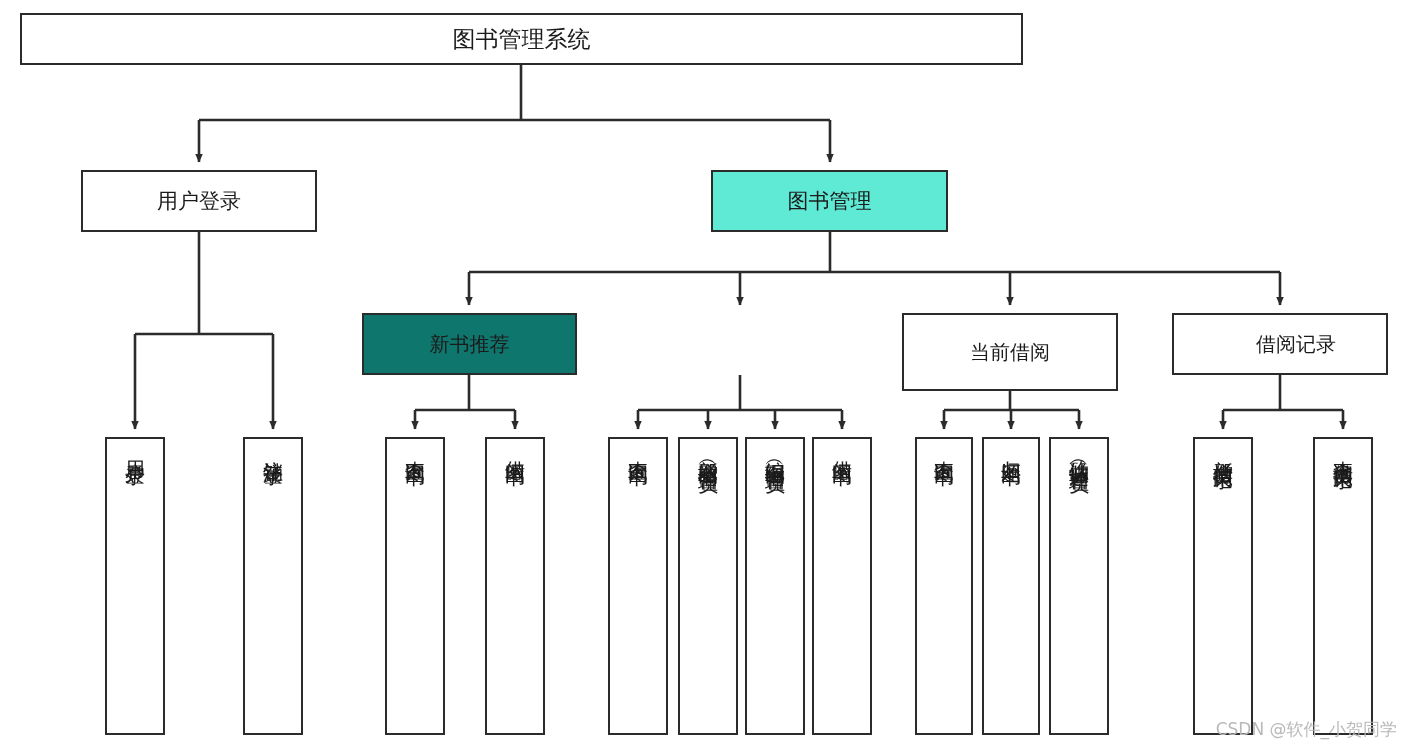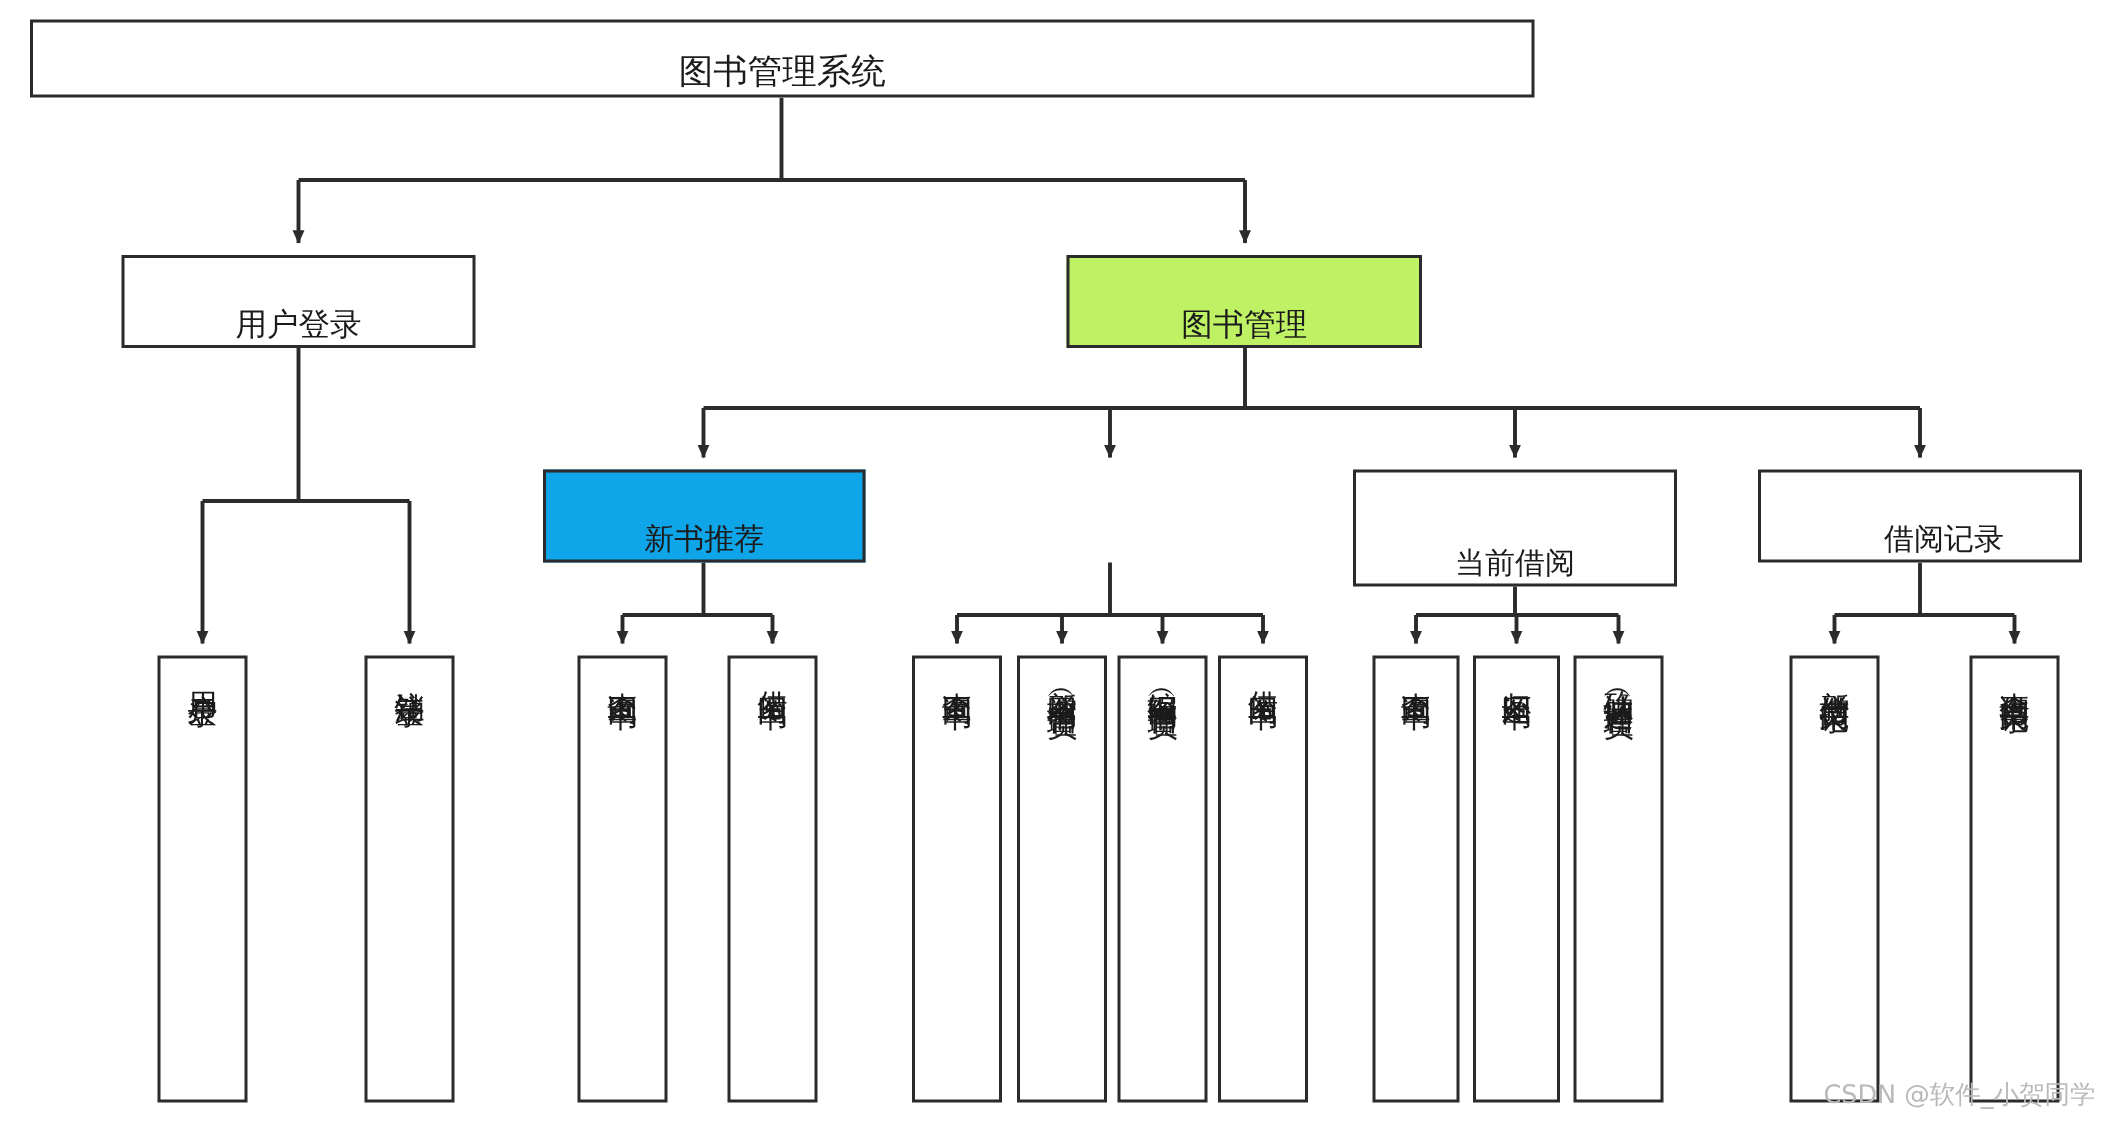--- a/index.html
+++ b/index.html
@@ -22,21 +22,21 @@
     width: 1405px;
     height: 747px;
     pointer-events: none;
   }
   .node {
     position: absolute;
     box-sizing: border-box;
     border: 2px solid #2b2b2b;
     background: #ffffff;
     display: flex;
-    align-items: flex-end;
+    align-items: center;
     justify-content: center;
     text-align: center;
     color: #1b1b1b;
     z-index: 2;
   }
   .node.root {
     font-size: 23px;
   }
   .node.lvl2 {
     font-size: 21px;
@@ -126,25 +126,25 @@
     </g>
   </svg>
 
   <div class="node root" style="left: 20px; top: 13px; width: 1003px; height: 52px; border-color: rgb(43, 43, 43); background: rgb(255, 255, 255); color: rgb(27, 27, 27);">
     <span class="htext">图书管理系统</span>
   </div>
 
   <div class="node lvl2" style="left: 81px; top: 170px; width: 236px; height: 62px; border-color: rgb(43, 43, 43); background: rgb(255, 255, 255); color: rgb(27, 27, 27);">
     <span class="htext">用户登录</span>
   </div>
-  <div class="node lvl2" style="left: 711px; top: 170px; width: 237px; height: 62px; border-color: rgb(43, 43, 43); background: #bef264; color: rgb(27, 27, 27);">
+  <div class="node lvl2" style="left: 711px; top: 170px; width: 237px; height: 62px; border-color: rgb(43, 43, 43); background: #5eead4; color: rgb(27, 27, 27);">
     <span class="htext">图书管理</span>
   </div>
 
-  <div class="node lvl3" style="left: 362px; top: 313px; width: 215px; height: 62px; border-color: rgb(43, 43, 43); background: #0ea5e9; color: rgb(27, 27, 27);">
+  <div class="node lvl3" style="left: 362px; top: 313px; width: 215px; height: 62px; border-color: rgb(43, 43, 43); background: #0f766e; color: rgb(27, 27, 27);">
     <span class="htext">新书推荐</span>
   </div>
   <div class="node lvl3" style="left: 902px; top: 313px; width: 216px; height: 78px; border-color: rgb(43, 43, 43); background: rgb(255, 255, 255); color: rgb(27, 27, 27);">
     <span class="htext">当前借阅</span>
   </div>
   <div class="node lvl3" style="left: 1172px; top: 313px; width: 216px; height: 62px; border-color: rgb(43, 43, 43); background: rgb(255, 255, 255); color: rgb(27, 27, 27); padding-left: 32px;">
     <span class="htext">借阅记录</span>
   </div>
 
   <div class="node leaf" style="left: 105px; top: 437px; width: 60px; height: 298px; border-color: rgb(43, 43, 43); background: rgb(255, 255, 255); color: rgb(27, 27, 27);">

